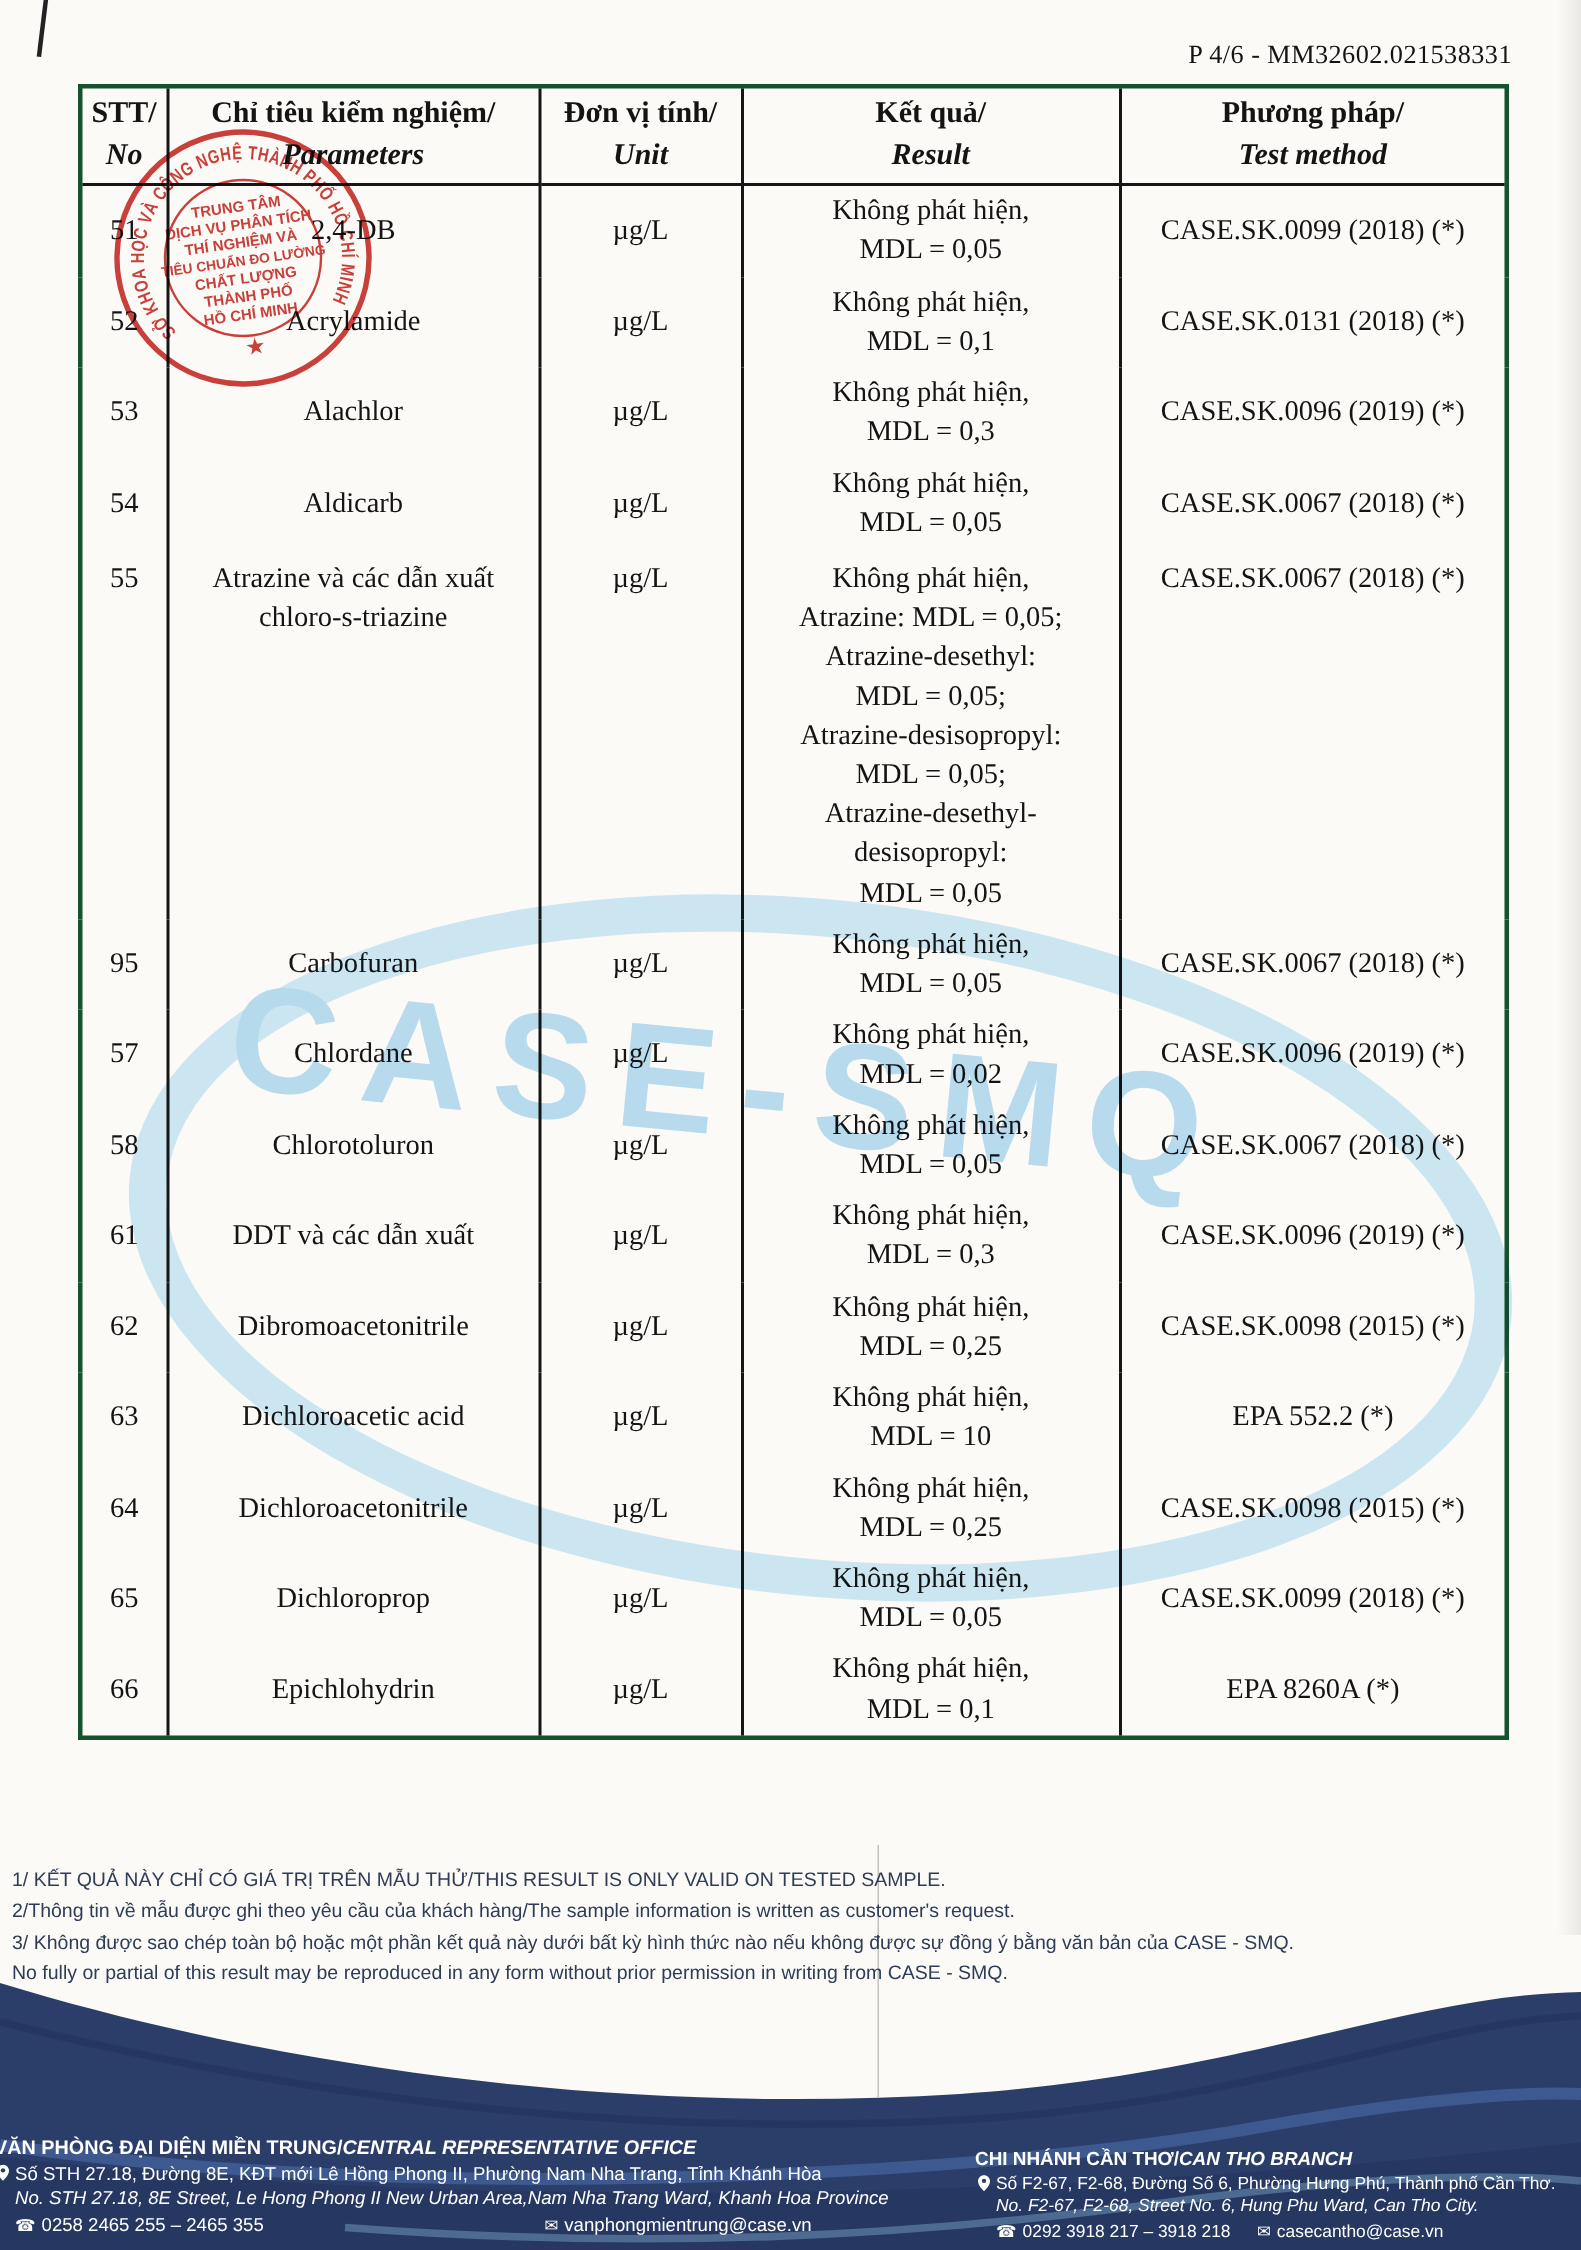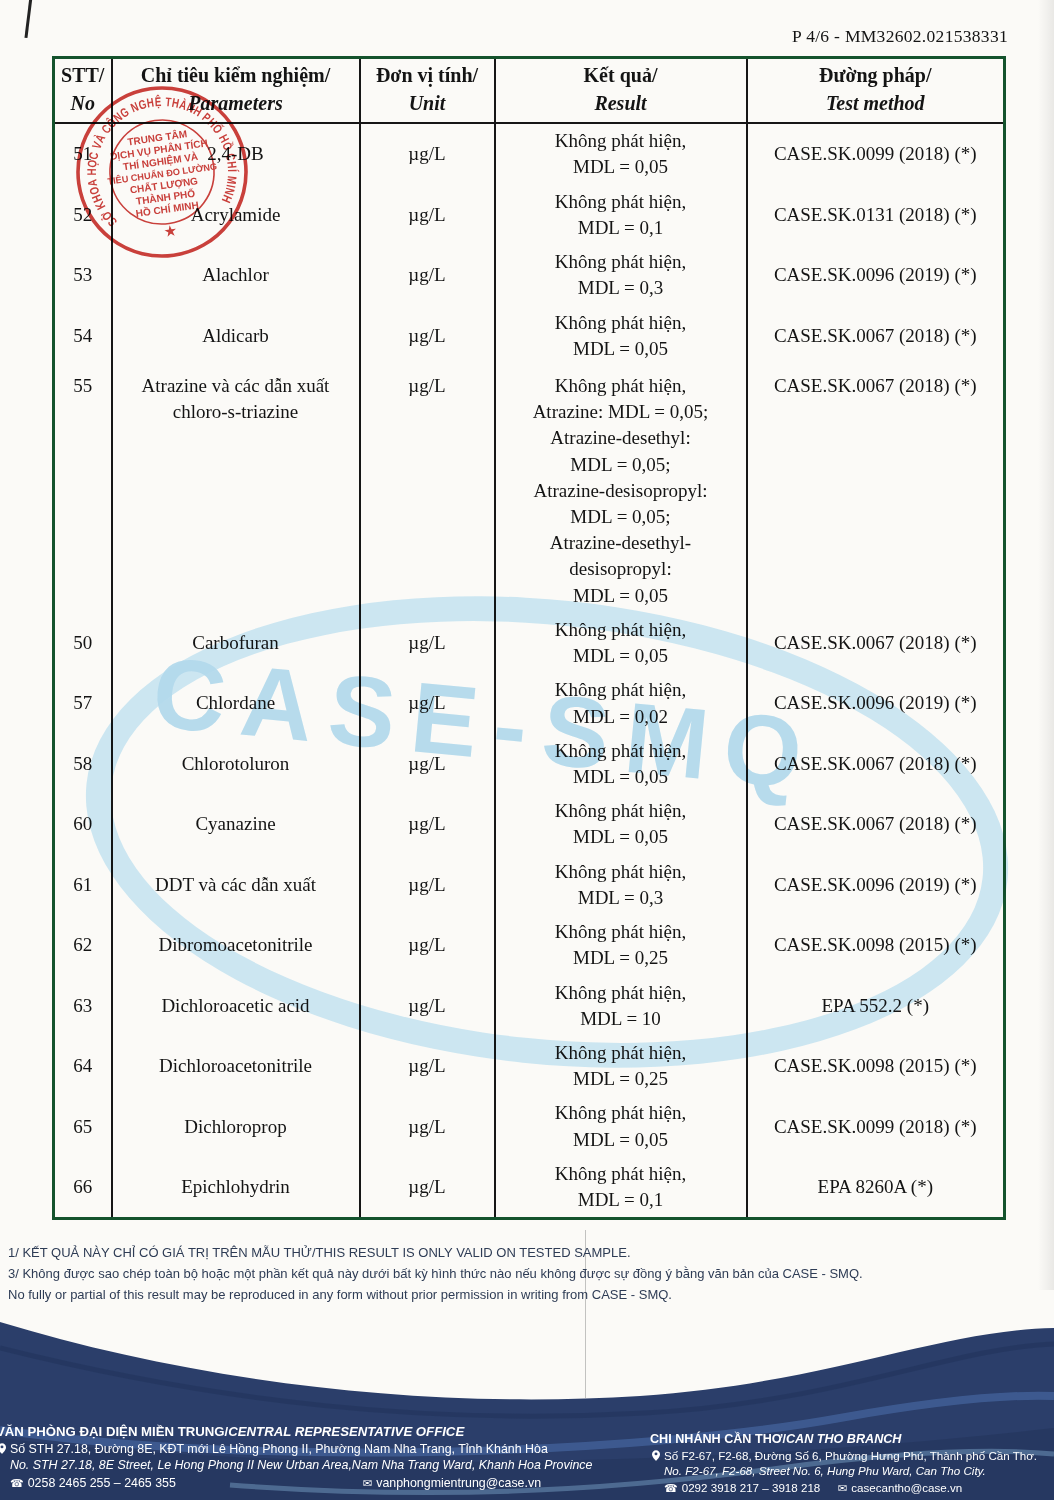--- a/index.html
+++ b/index.html
@@ -121,21 +121,21 @@
         </th>
         <th>
           <div class="h-vi">Đơn vị tính/</div>
           <div class="h-en">Unit</div>
         </th>
         <th>
           <div class="h-vi">Kết quả/</div>
           <div class="h-en">Result</div>
         </th>
         <th>
-          <div class="h-vi">Đường pháp/</div>
+          <div class="h-vi">Phương pháp/</div>
           <div class="h-en">Test method</div>
         </th>
       </tr>
     </thead>
     <tbody>
         <tr>
       <td class="c-no">51</td>
       <td class="c-param">2,4-DB</td>
       <td class="c-unit">µg/L</td>
       <td class="c-result">
@@ -185,21 +185,21 @@
             <div class="res-line">MDL = 0,05;</div>
             <div class="res-line">Atrazine-desisopropyl:</div>
             <div class="res-line">MDL = 0,05;</div>
             <div class="res-line">Atrazine-desethyl-</div>
             <div class="res-line">desisopropyl:</div>
             <div class="res-line">MDL = 0,05</div>
           </td>
       <td class="c-method">CASE.SK.0067 (2018) (*)</td>
     </tr>
         <tr>
-      <td class="c-no">50</td>
+      <td class="c-no">95</td>
       <td class="c-param">Carbofuran</td>
       <td class="c-unit">µg/L</td>
       <td class="c-result">
             <div class="res-line">Không phát hiện,</div>
             <div class="res-line">MDL = 0,05</div>
           </td>
       <td class="c-method">CASE.SK.0067 (2018) (*)</td>
     </tr>
         <tr>
       <td class="c-no">57</td>
@@ -207,30 +207,20 @@
       <td class="c-unit">µg/L</td>
       <td class="c-result">
             <div class="res-line">Không phát hiện,</div>
             <div class="res-line">MDL = 0,02</div>
           </td>
       <td class="c-method">CASE.SK.0096 (2019) (*)</td>
     </tr>
         <tr>
       <td class="c-no">58</td>
       <td class="c-param">Chlorotoluron</td>
-      <td class="c-unit">µg/L</td>
-      <td class="c-result">
-            <div class="res-line">Không phát hiện,</div>
-            <div class="res-line">MDL = 0,05</div>
-          </td>
-      <td class="c-method">CASE.SK.0067 (2018) (*)</td>
-    </tr>
-        <tr>
-      <td class="c-no">60</td>
-      <td class="c-param">Cyanazine</td>
       <td class="c-unit">µg/L</td>
       <td class="c-result">
             <div class="res-line">Không phát hiện,</div>
             <div class="res-line">MDL = 0,05</div>
           </td>
       <td class="c-method">CASE.SK.0067 (2018) (*)</td>
     </tr>
         <tr>
       <td class="c-no">61</td>
       <td class="c-param">DDT và các dẫn xuất</td>
@@ -315,20 +305,21 @@
     <text x="88" y="93" font-size="9.2" text-anchor="middle">TIÊU CHUẨN ĐO LƯỜNG</text>
     <text x="88" y="105" font-size="10" text-anchor="middle">CHẤT LƯỢNG</text>
     <text x="88" y="117" font-size="10" text-anchor="middle">THÀNH PHỐ</text>
     <text x="88" y="129" font-size="10" text-anchor="middle">HỒ CHÍ MINH</text>
   </svg>
 
   <div class="fold-line"></div>
 
   <div class="notes">
     <div>1/ KẾT QUẢ NÀY CHỈ CÓ GIÁ TRỊ TRÊN MẪU THỬ/THIS RESULT IS ONLY VALID ON TESTED SAMPLE.</div>
+    <div>2/Thông tin về mẫu được ghi theo yêu cầu của khách hàng/The sample information is written as customer's request.</div>
     <div>3/ Không được sao chép toàn bộ hoặc một phần kết quả này dưới bất kỳ hình thức nào nếu không được sự đồng ý bằng văn bản của CASE - SMQ.</div>
     <div>No fully or partial of this result may be reproduced in any form without prior permission in writing from CASE - SMQ.</div>
   </div>
 
   <svg class="wave-wrap" viewBox="0 0 1054 222" preserveAspectRatio="none">
     <path d="M0,44 C190,102 420,132 640,118 C830,105 938,52 1054,50 L1054,222 L0,222 Z" fill="#2b3e6a"></path>
     <path d="M0,160 C300,196 700,190 1054,150 L1054,222 L0,222 Z" fill="#26375f" opacity="0.85"></path>
     <path d="M0,70 C220,125 430,147 645,135 C840,124 950,70 1054,66" fill="none" stroke="#22335c" stroke-width="5" opacity="0.6"></path>
     <path d="M0,152 C260,190 640,176 840,140 C930,124 1000,116 1054,118" fill="none" stroke="#4a6da8" stroke-width="8" opacity="0.6"></path>
     <path d="M230,207 C430,222 600,214 780,190 C900,174 990,170 1054,176" fill="none" stroke="#7fa9cc" stroke-width="5" opacity="0.45"></path>

